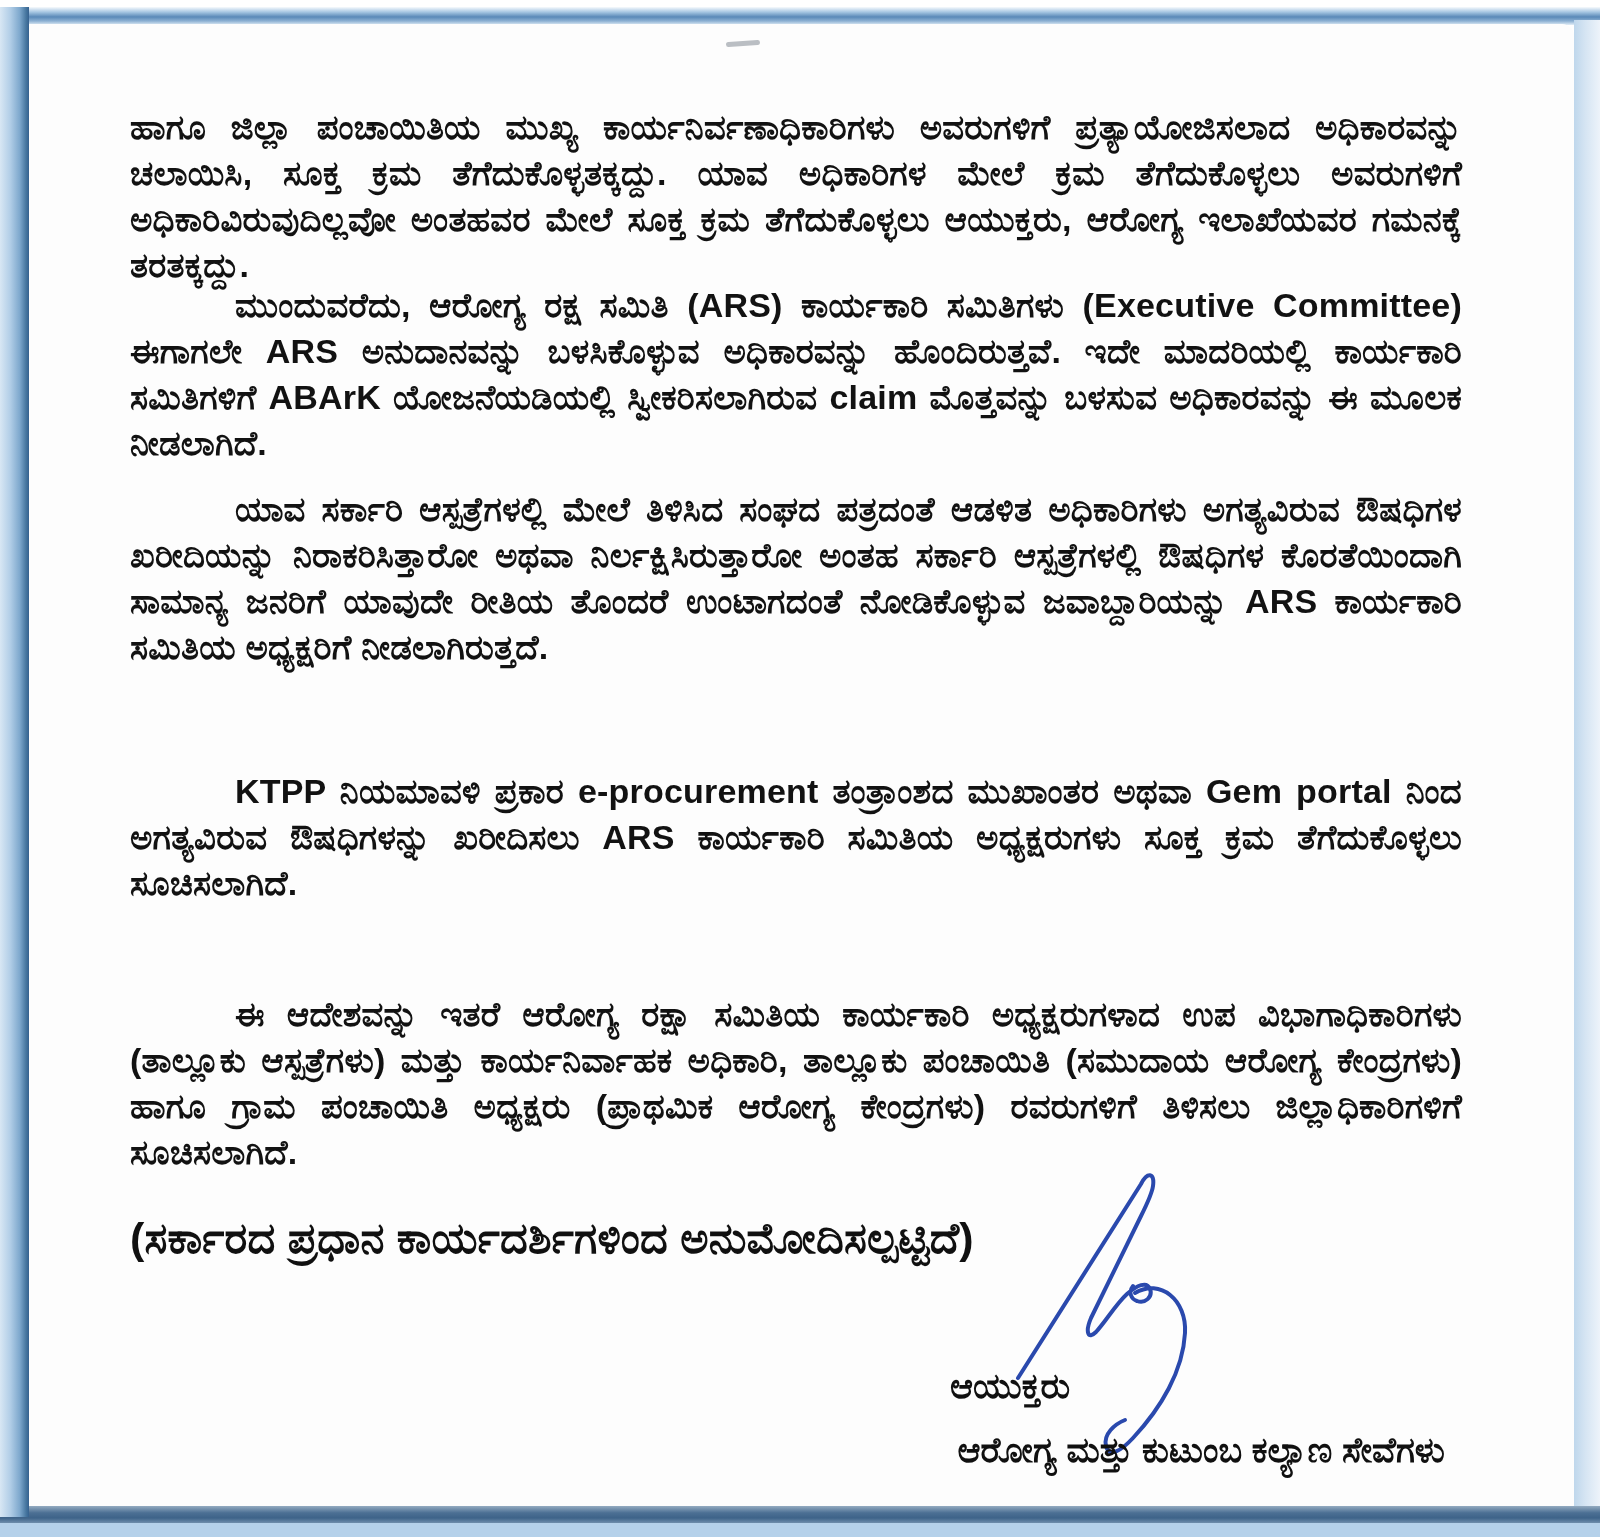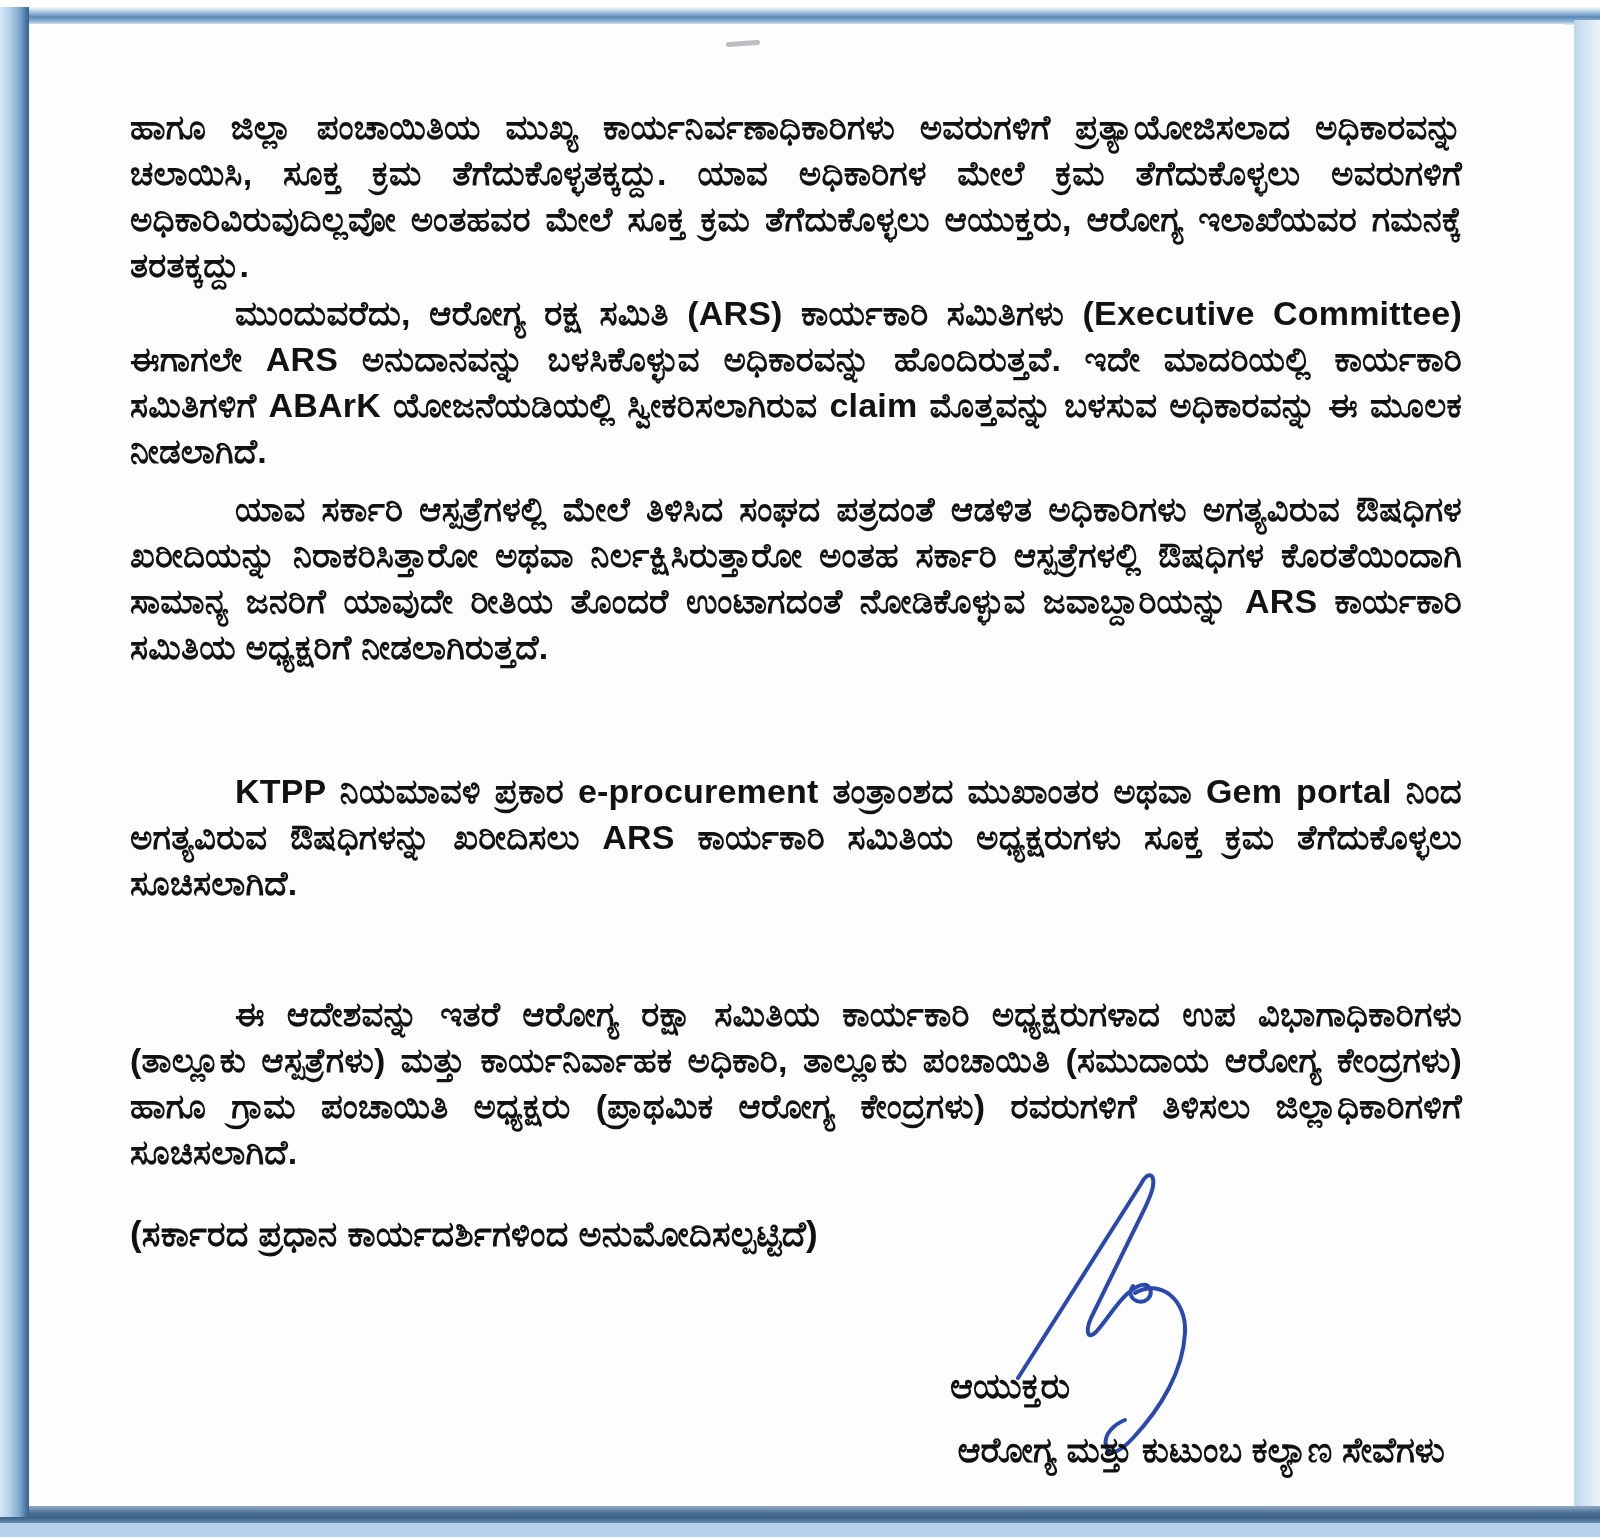--- a/index.html
+++ b/index.html
@@ -36,21 +36,21 @@
   }
   
   .para{
     position:absolute;left:130px;width:1332px;
     font-size:34px;line-height:46px;font-weight:bold;color:#121212;
     text-align:justify;letter-spacing:.2px;
   }
   .indent{text-indent:105px;}
   .approval{
     position:absolute;left:130px;top:1214px;width:1100px;
-    font-size:35px;font-weight:bold;color:#101010;letter-spacing:.2px;
+    font-size:43px;font-weight:bold;color:#101010;letter-spacing:.2px;
   }
   .signer-title{
     position:absolute;left:950px;top:1366px;width:330px;
     font-size:35px;font-weight:bold;color:#101010;
   }
   .signer-dept{
     position:absolute;left:745px;top:1430px;width:700px;
     font-size:35px;font-weight:bold;color:#101010;text-align:right;
   }
   .signature-svg{position:absolute;left:975px;top:1128px;width:230px;height:340px;}
@@ -66,21 +66,21 @@
 <div class="edge-right"></div>
 <div class="edge-bottom-dark"></div>
 <div class="edge-bottom-light"></div>
 <div class="edge-left"></div>
 
 <div class="page"></div>
 
 <div class="scan-dash"></div>
 
 <div class="para" style="top:60px;margin-top:44px;">ಹಾಗೂ ಜಿಲ್ಲಾ ಪಂಚಾಯಿತಿಯ ಮುಖ್ಯ ಕಾರ್ಯನಿರ್ವಣಾಧಿಕಾರಿಗಳು ಅವರುಗಳಿಗೆ ಪ್ರತ್ಯಾಯೋಜಿಸಲಾದ ಅಧಿಕಾರವನ್ನು ಚಲಾಯಿಸಿ, ಸೂಕ್ತ ಕ್ರಮ ತೆಗೆದುಕೊಳ್ಳತಕ್ಕದ್ದು. ಯಾವ ಅಧಿಕಾರಿಗಳ ಮೇಲೆ ಕ್ರಮ ತೆಗೆದುಕೊಳ್ಳಲು ಅವರುಗಳಿಗೆ ಅಧಿಕಾರಿವಿರುವುದಿಲ್ಲವೋ ಅಂತಹವರ ಮೇಲೆ ಸೂಕ್ತ ಕ್ರಮ ತೆಗೆದುಕೊಳ್ಳಲು ಆಯುಕ್ತರು, ಆರೋಗ್ಯ ಇಲಾಖೆಯವರ ಗಮನಕ್ಕೆ ತರತಕ್ಕದ್ದು.</div>
-<div class="para indent" style="top:282px;margin-top:8px;">ಮುಂದುವರೆದು, ಆರೋಗ್ಯ ರಕ್ಷ ಸಮಿತಿ (ARS) ಕಾರ್ಯಕಾರಿ ಸಮಿತಿಗಳು (Executive Committee) ಈಗಾಗಲೇ ARS ಅನುದಾನವನ್ನು ಬಳಸಿಕೊಳ್ಳುವ ಅಧಿಕಾರವನ್ನು ಹೊಂದಿರುತ್ತವೆ. ಇದೇ ಮಾದರಿಯಲ್ಲಿ ಕಾರ್ಯಕಾರಿ ಸಮಿತಿಗಳಿಗೆ ABArK ಯೋಜನೆಯಡಿಯಲ್ಲಿ ಸ್ವೀಕರಿಸಲಾಗಿರುವ claim ಮೊತ್ತವನ್ನು ಬಳಸುವ ಅಧಿಕಾರವನ್ನು ಈ ಮೂಲಕ ನೀಡಲಾಗಿದೆ.</div>
+<div class="para indent" style="top:282px;">ಮುಂದುವರೆದು, ಆರೋಗ್ಯ ರಕ್ಷ ಸಮಿತಿ (ARS) ಕಾರ್ಯಕಾರಿ ಸಮಿತಿಗಳು (Executive Committee) ಈಗಾಗಲೇ ARS ಅನುದಾನವನ್ನು ಬಳಸಿಕೊಳ್ಳುವ ಅಧಿಕಾರವನ್ನು ಹೊಂದಿರುತ್ತವೆ. ಇದೇ ಮಾದರಿಯಲ್ಲಿ ಕಾರ್ಯಕಾರಿ ಸಮಿತಿಗಳಿಗೆ ABArK ಯೋಜನೆಯಡಿಯಲ್ಲಿ ಸ್ವೀಕರಿಸಲಾಗಿರುವ claim ಮೊತ್ತವನ್ನು ಬಳಸುವ ಅಧಿಕಾರವನ್ನು ಈ ಮೂಲಕ ನೀಡಲಾಗಿದೆ.</div>
 <div class="para indent" style="top:486px;">ಯಾವ ಸರ್ಕಾರಿ ಆಸ್ಪತ್ರೆಗಳಲ್ಲಿ ಮೇಲೆ ತಿಳಿಸಿದ ಸಂಘದ ಪತ್ರದಂತೆ ಆಡಳಿತ ಅಧಿಕಾರಿಗಳು ಅಗತ್ಯವಿರುವ ಔಷಧಿಗಳ ಖರೀದಿಯನ್ನು ನಿರಾಕರಿಸಿತ್ತಾರೋ ಅಥವಾ ನಿರ್ಲಕ್ಷಿಸಿರುತ್ತಾರೋ ಅಂತಹ ಸರ್ಕಾರಿ ಆಸ್ಪತ್ರೆಗಳಲ್ಲಿ ಔಷಧಿಗಳ ಕೊರತೆಯಿಂದಾಗಿ ಸಾಮಾನ್ಯ ಜನರಿಗೆ ಯಾವುದೇ ರೀತಿಯ ತೊಂದರೆ ಉಂಟಾಗದಂತೆ ನೋಡಿಕೊಳ್ಳುವ ಜವಾಬ್ದಾರಿಯನ್ನು ARS ಕಾರ್ಯಕಾರಿ ಸಮಿತಿಯ ಅಧ್ಯಕ್ಷರಿಗೆ ನೀಡಲಾಗಿರುತ್ತದೆ.</div>
 <div class="para indent" style="top:768px;">KTPP ನಿಯಮಾವಳಿ ಪ್ರಕಾರ e-procurement ತಂತ್ರಾಂಶದ ಮುಖಾಂತರ ಅಥವಾ Gem portal ನಿಂದ ಅಗತ್ಯವಿರುವ ಔಷಧಿಗಳನ್ನು ಖರೀದಿಸಲು ARS ಕಾರ್ಯಕಾರಿ ಸಮಿತಿಯ ಅಧ್ಯಕ್ಷರುಗಳು ಸೂಕ್ತ ಕ್ರಮ ತೆಗೆದುಕೊಳ್ಳಲು ಸೂಚಿಸಲಾಗಿದೆ.</div>
 <div class="para indent" style="top:991px;">ಈ ಆದೇಶವನ್ನು ಇತರೆ ಆರೋಗ್ಯ ರಕ್ಷಾ ಸಮಿತಿಯ ಕಾರ್ಯಕಾರಿ ಅಧ್ಯಕ್ಷರುಗಳಾದ ಉಪ ವಿಭಾಗಾಧಿಕಾರಿಗಳು (ತಾಲ್ಲೂಕು ಆಸ್ಪತ್ರೆಗಳು) ಮತ್ತು ಕಾರ್ಯನಿರ್ವಾಹಕ ಅಧಿಕಾರಿ, ತಾಲ್ಲೂಕು ಪಂಚಾಯಿತಿ (ಸಮುದಾಯ ಆರೋಗ್ಯ ಕೇಂದ್ರಗಳು) ಹಾಗೂ ಗ್ರಾಮ ಪಂಚಾಯಿತಿ ಅಧ್ಯಕ್ಷರು (ಪ್ರಾಥಮಿಕ ಆರೋಗ್ಯ ಕೇಂದ್ರಗಳು) ರವರುಗಳಿಗೆ ತಿಳಿಸಲು ಜಿಲ್ಲಾಧಿಕಾರಿಗಳಿಗೆ ಸೂಚಿಸಲಾಗಿದೆ.</div>
 
 <div class="approval">(ಸರ್ಕಾರದ ಪ್ರಧಾನ ಕಾರ್ಯದರ್ಶಿಗಳಿಂದ ಅನುಮೋದಿಸಲ್ಪಟ್ಟಿದೆ)</div>
 
 <svg class="signature-svg" viewBox="0 0 230 340" aria-hidden="true">
   <path d="M 43 250 L 166 56 C 172 44, 180 44, 178 58 C 177 66, 172 76, 166 88 L 116 190 C 110 204, 113 212, 121 204 C 131 193, 141 176, 152 166 C 162 157, 172 153, 175 161 C 178 169, 170 176, 162 173 C 156 171, 153 164, 158 158" fill="none" stroke="#2a49ad" stroke-width="4" stroke-linecap="round" stroke-linejoin="round"></path>
   <path d="M 160 165 C 185 150, 212 172, 210 205 C 208 243, 186 280, 158 310 C 146 323, 134 330, 131 318 C 128 306, 140 296, 150 292" fill="none" stroke="#2a49ad" stroke-width="4" stroke-linecap="round" stroke-linejoin="round"></path>
 </svg>

